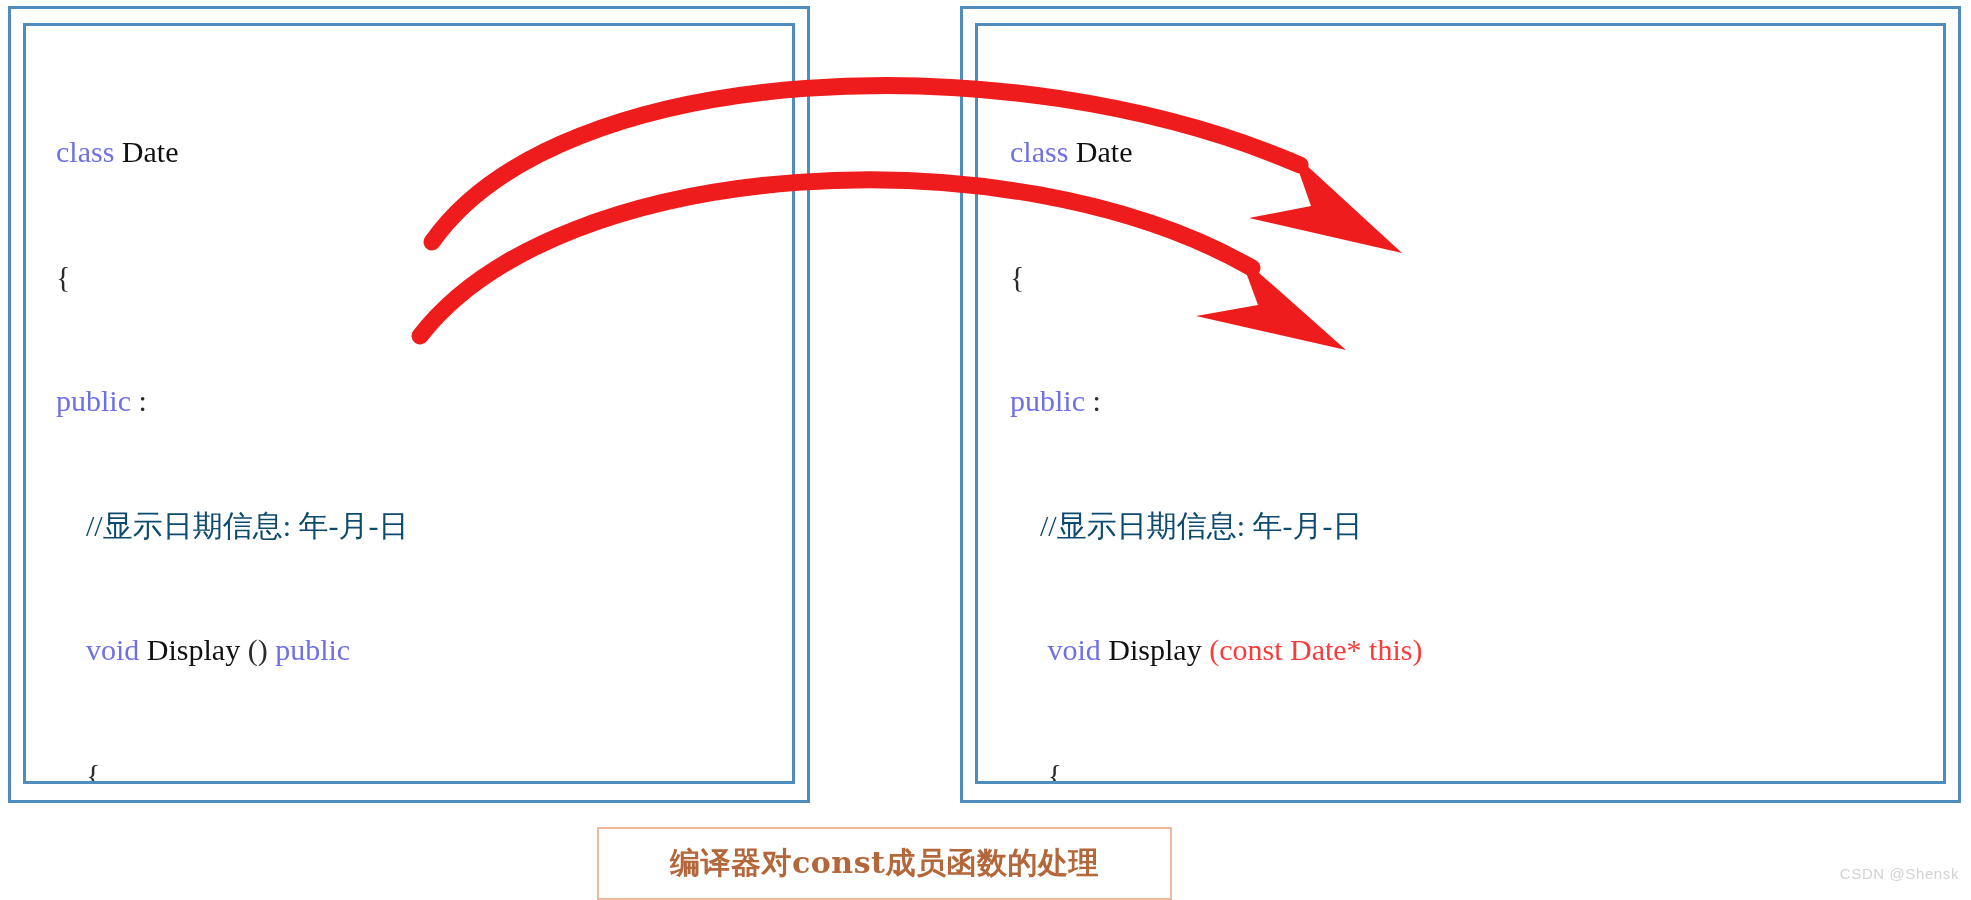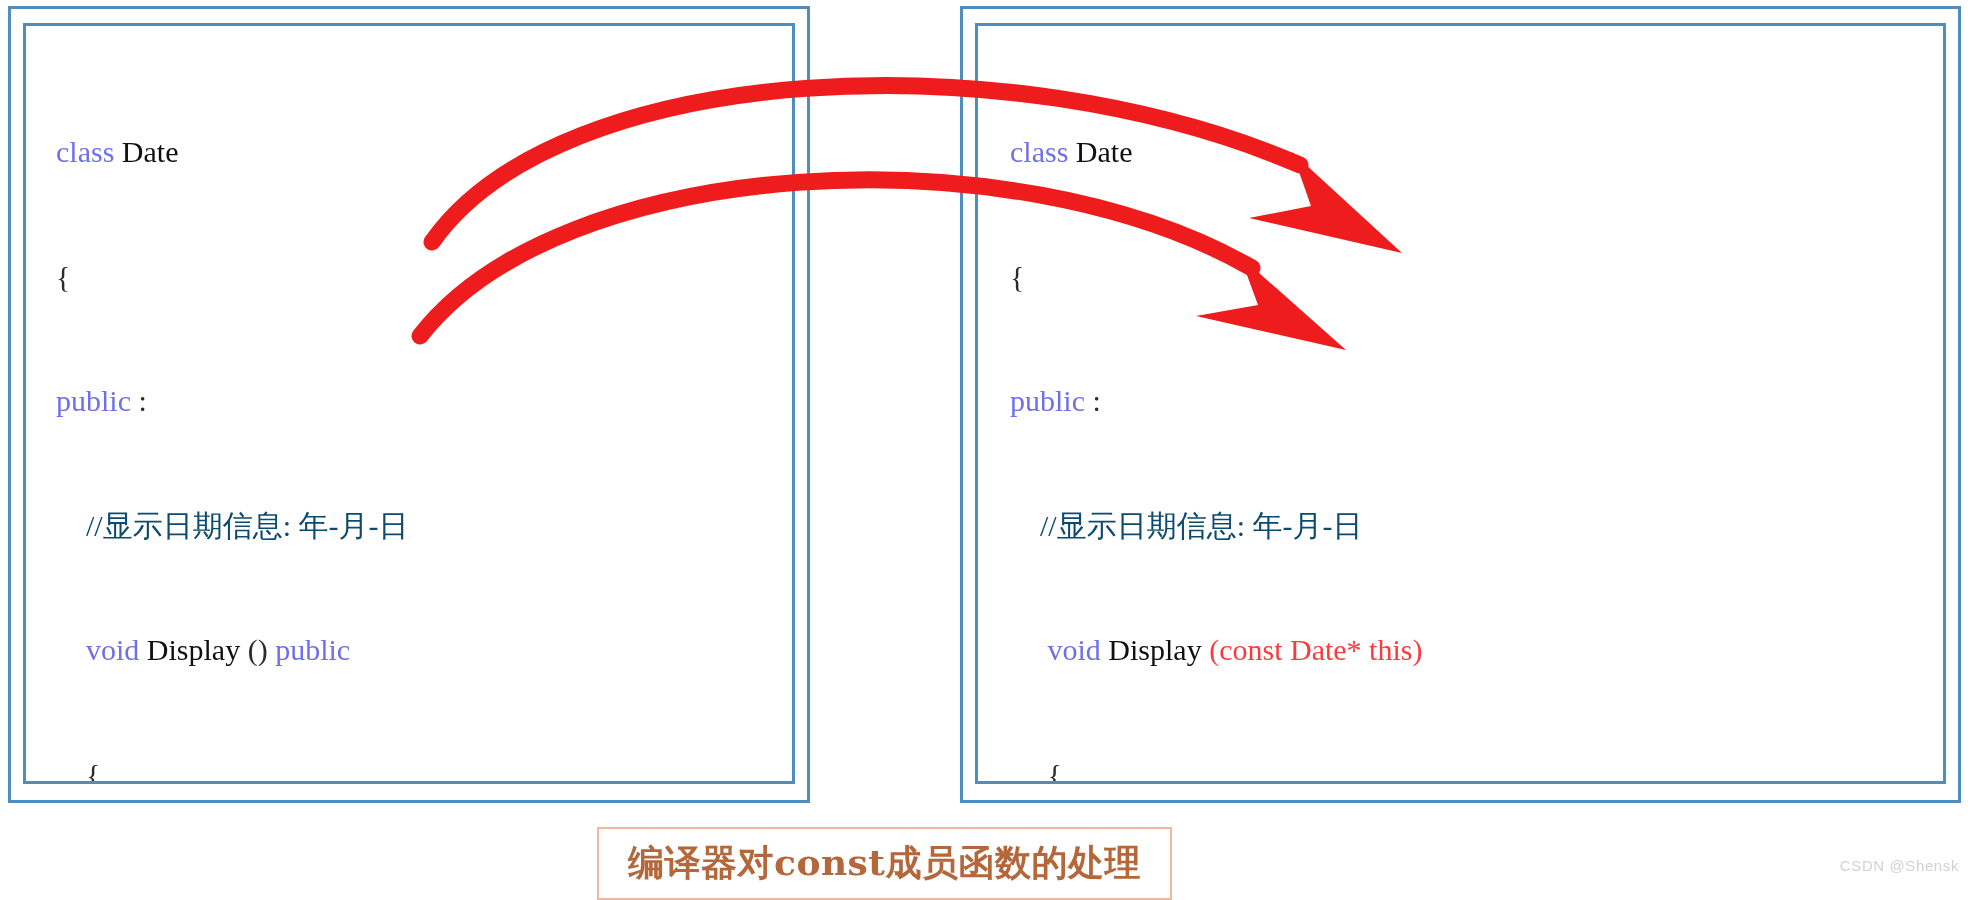--- a/index.html
+++ b/index.html
@@ -75,32 +75,32 @@
     height: 73px;
     box-sizing: border-box;
     border: 2px solid #f0b89a;
     background: #ffffff;
     display: flex;
     align-items: center;
     justify-content: center;
   }
   #caption-text {
     font-family: "DejaVu Serif", "Liberation Serif", serif;
-    font-size: 36px;
+    font-size: 30px;
     font-weight: bold;
     color: #b3673a;
     letter-spacing: 0.5px;
     white-space: nowrap;
   }
 
   
   #watermark {
     position: absolute;
     right: 12px;
-    bottom: 26px;
+    bottom: 18px;
     font-family: "Liberation Sans", sans-serif;
     font-size: 15px;
     color: #d2d2d2;
     letter-spacing: 0.6px;
     white-space: nowrap;
   }
 </style>
 </head>
 <body>
 

